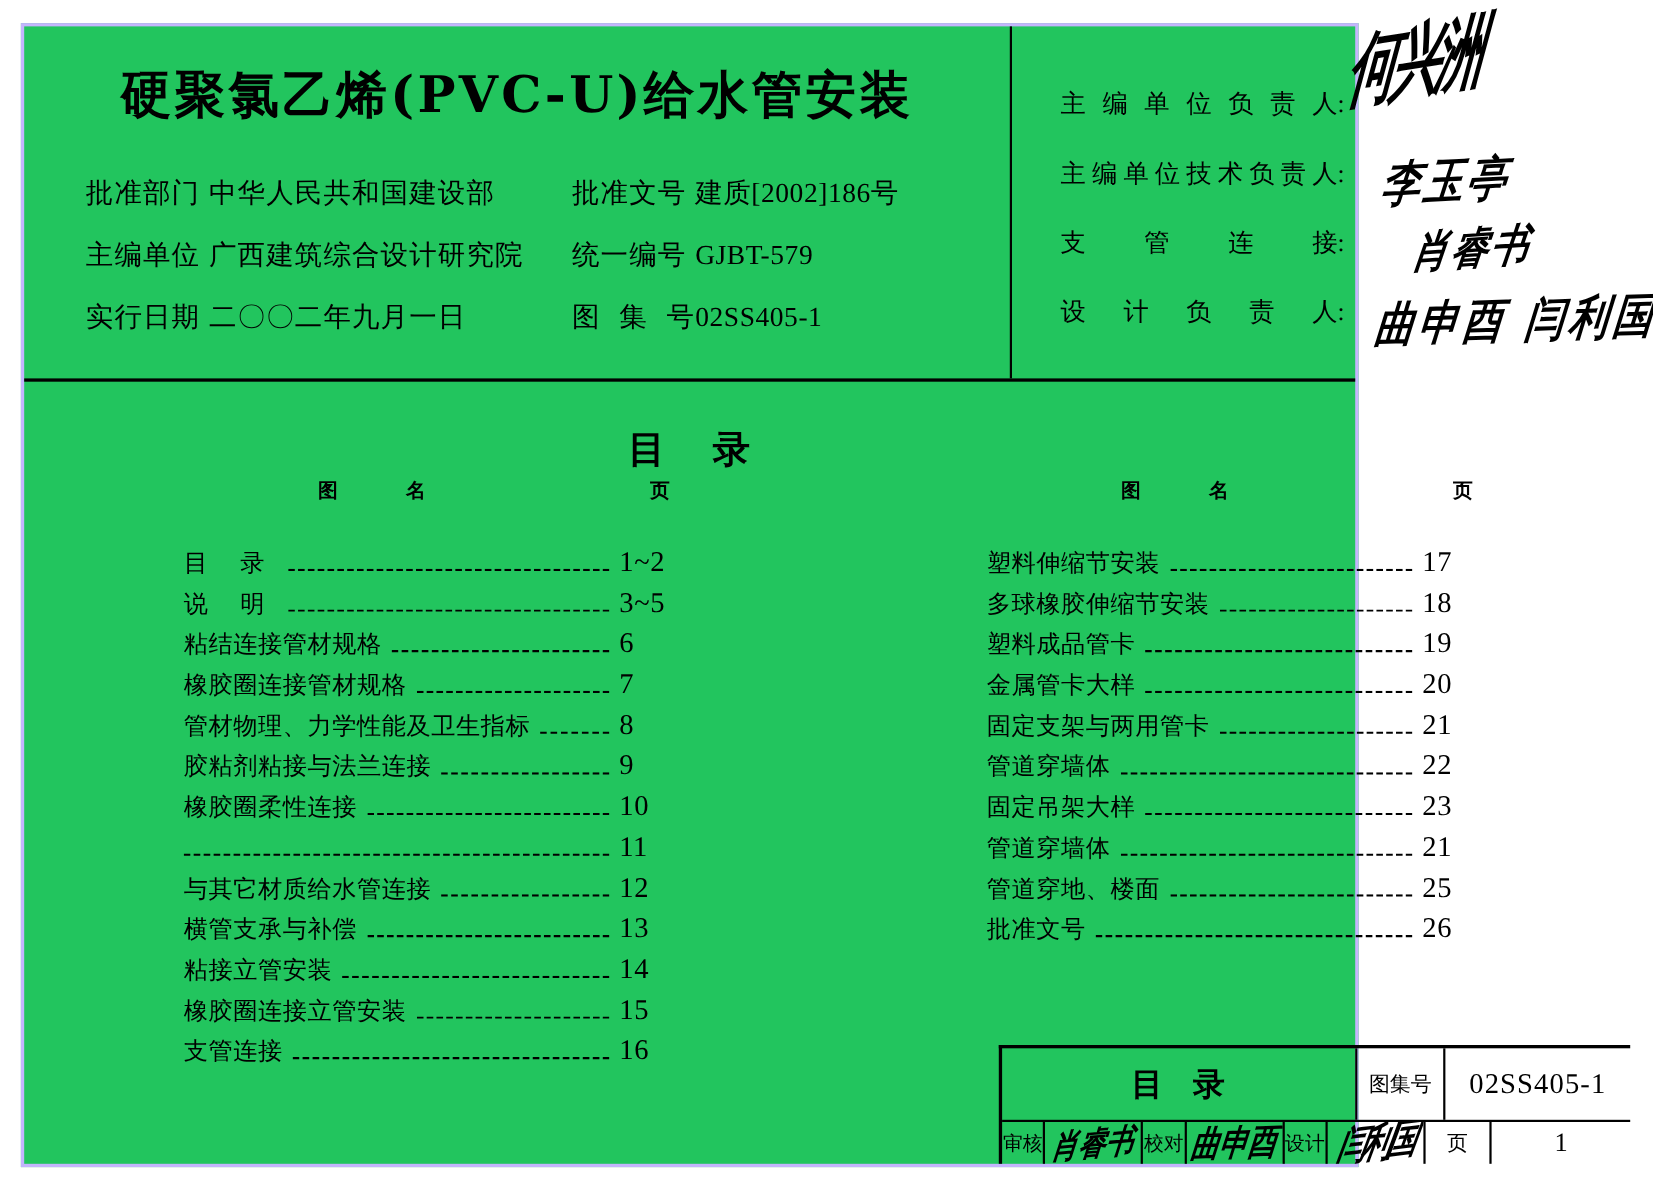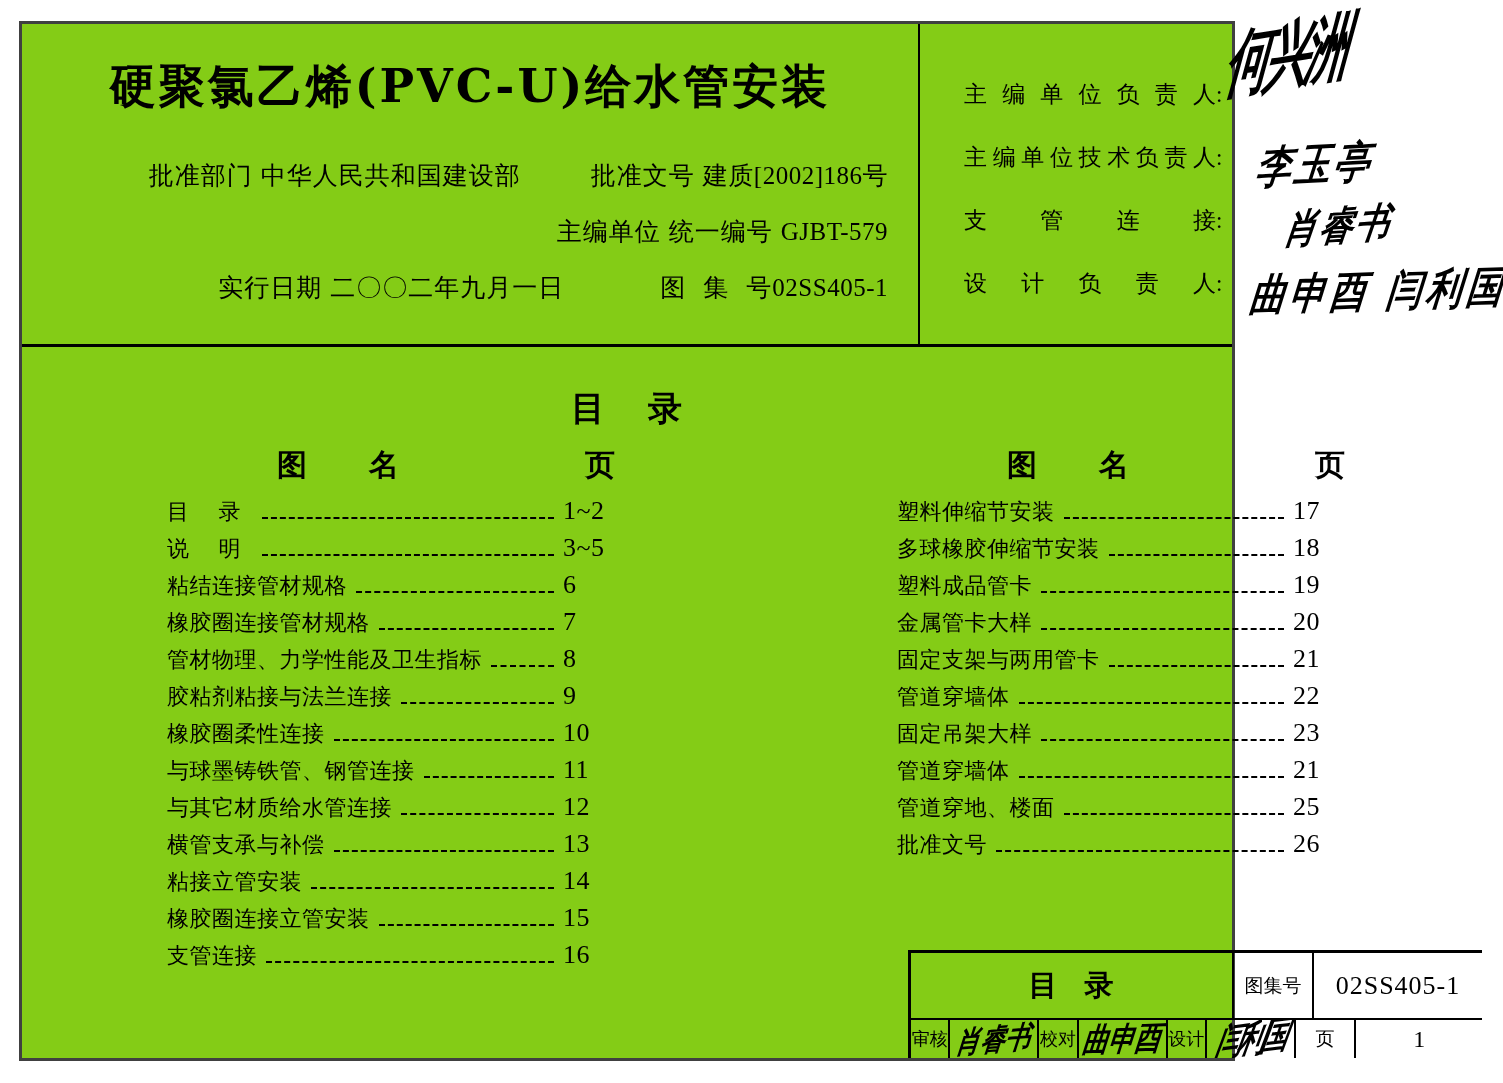--- a/index.html
+++ b/index.html
@@ -14,23 +14,23 @@
     color: #000000;
     position: relative;
     overflow: hidden;
   }
   .page {
     position: absolute;
     left: 19px;
     top: 21px;
     width: 1216px;
     height: 1040px;
-    border: 3px solid #404040;
-    box-sizing: border-box;
-    background: #84cc16;
+    border: 3px solid #c4b5fd;
+    box-sizing: border-box;
+    background: #22c55e;
   }
 
   
   .header {
     position: absolute;
     left: 0; top: 0;
     width: 100%;
     height: 323px;
     box-sizing: border-box;
     border-bottom: 3px solid #000;
@@ -66,21 +66,20 @@
     left: 56px;
     top: 135px;
     width: 810px;
   }
   .meta-row {
     display: flex;
     align-items: baseline;
     height: 56px;
     font-size: 25px;
     white-space: nowrap;
-    justify-content: flex-end;
   }
   .meta-label { width: 112px; letter-spacing: 1px; }
   .meta-value { width: 330px; letter-spacing: 1px; }
   .meta-label2 { width: 112px; letter-spacing: 1px; }
   .meta-value2 { letter-spacing: 0.5px; }
   .sp-just {
     display: inline-block;
     width: 112px;
     text-align: justify;
     text-align-last: justify;
@@ -139,24 +138,24 @@
 
   .toc-col {
     position: absolute;
     top: 410px;
   }
   .toc-col-left { left: 145px; width: 470px; }
   .toc-col-right { left: 875px; width: 470px; }
 
   .toc-head {
     display: flex;
-    font-size: 30px;
+    font-size: 18px;
     font-weight: bold;
     height: 52px;
-    align-items: flex-end;
+    align-items: flex-start;
   }
   .toc-head .h-name {
     flex: 1;
     text-align: center;
     letter-spacing: 2px;
     padding-right: 52px;
   }
   .toc-head .h-name .gap2 { display: inline-block; width: 60px; }
   .toc-head .h-page {
     width: 74px;
@@ -297,20 +296,21 @@
 
         <div class="meta-row">
           <span class="meta-label">批准部门</span>
           <span class="meta-value">中华人民共和国建设部</span>
           <span class="meta-label2">批准文号</span>
           <span class="meta-value2">建质[2002]186号</span>
         </div>
 
         <div class="meta-row">
           <span class="meta-label">主编单位</span>
+          <span class="meta-value">广西建筑综合设计研究院</span>
           <span class="meta-label2">统一编号</span>
           <span class="meta-value2">GJBT-579</span>
         </div>
 
         <div class="meta-row">
           <span class="meta-label">实行日期</span>
           <span class="meta-value">二〇〇二年九月一日</span>
           <span class="meta-label2"><span class="sp-just">图集号</span></span>
           <span class="meta-value2">02SS405-1</span>
         </div>
@@ -382,21 +382,20 @@
           <span class="toc-label">胶粘剂粘接与法兰连接</span>
           <span class="toc-dash"></span>
           <span class="toc-page">9</span>
         </div>
         <div class="toc-item">
           <span class="toc-label">橡胶圈柔性连接</span>
           <span class="toc-dash"></span>
           <span class="toc-page">10</span>
         </div>
         <div class="toc-item">
-          <span class="toc-label">与球墨铸铁管、钢管连接</span>
           <span class="toc-dash"></span>
           <span class="toc-page">11</span>
         </div>
         <div class="toc-item">
           <span class="toc-label">与其它材质给水管连接</span>
           <span class="toc-dash"></span>
           <span class="toc-page">12</span>
         </div>
         <div class="toc-item">
           <span class="toc-label">横管支承与补偿</span>

